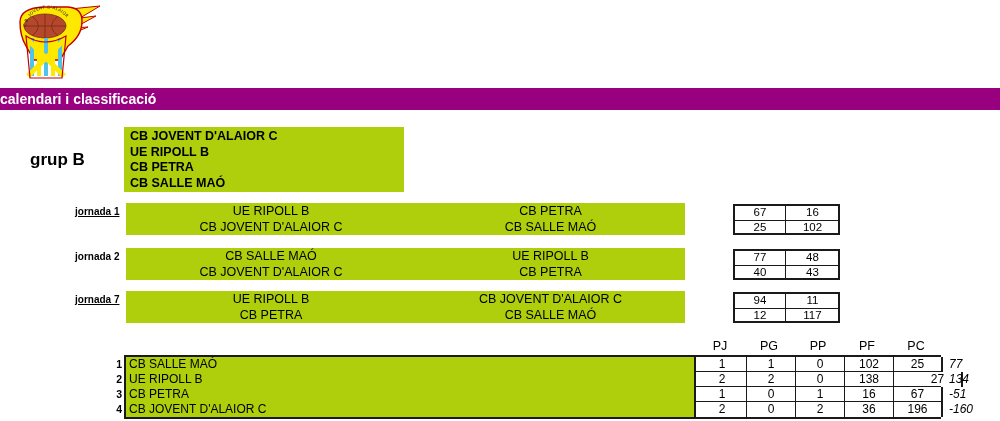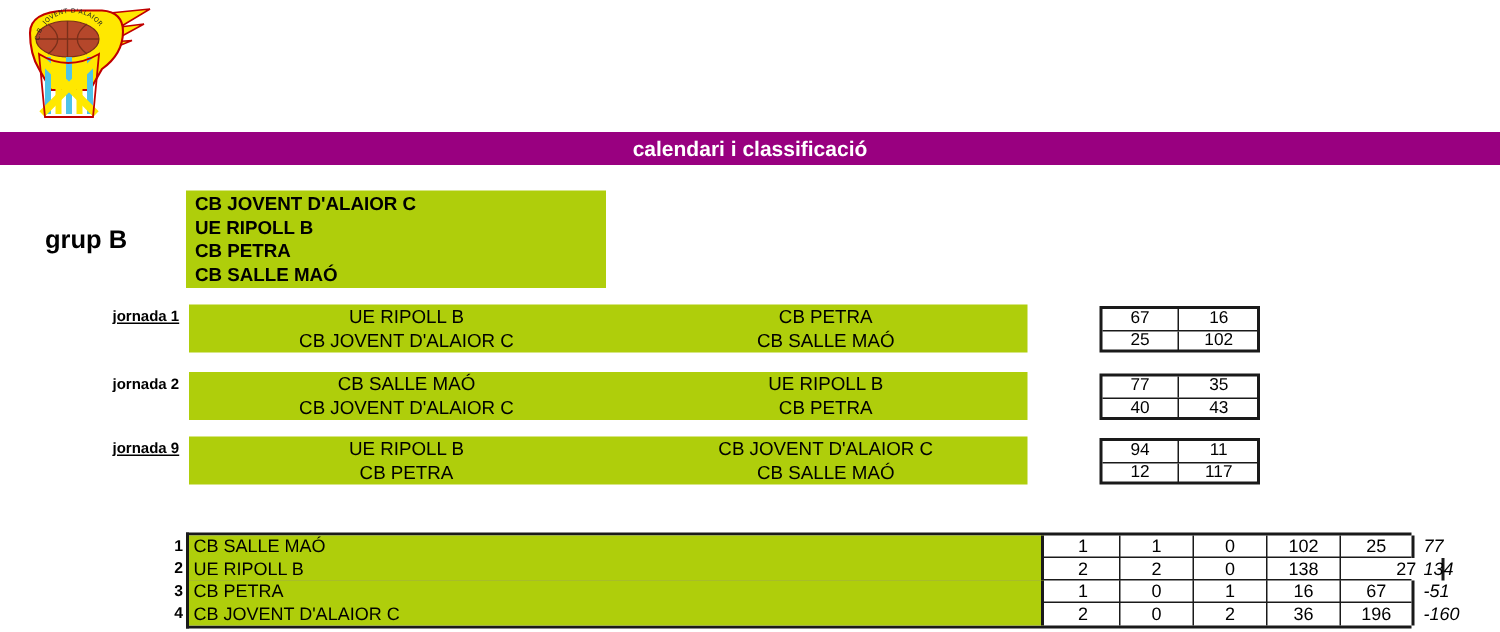--- a/index.html
+++ b/index.html
@@ -56,21 +56,20 @@
     position: absolute;
     left: 0; top: 88px;
     width: 1000px; height: 22px;
     background: #990080;
   }
   #banner-text {
     position: absolute;
     left: 0; top: 0;
     width: 1000px;
     line-height: 22px;
-    text-align: center;
     color: #ffffff;
     font-size: 14px;
     font-weight: bold;
   }
 
   
   #group-label {
     position: absolute;
     left: 30px; top: 150px;
     font-size: 17px;
@@ -323,31 +322,31 @@
         <span class="j-away">UE RIPOLL B</span>
       </div>
       <div class="j-row r2">
         <span class="j-home">CB JOVENT D'ALAIOR C</span>
         <span class="j-away">CB PETRA</span>
       </div>
     </div>
     <div class="score-box">
       <div class="srow r1">
         <span class="sc c1">77</span>
-        <span class="sc c2">35</span>
+        <span class="sc c2">48</span>
       </div>
       <div class="srow r2">
         <span class="sc c1">40</span>
         <span class="sc c2">43</span>
       </div>
     </div>
   </div>
 
   <div class="jornada" style="top:291px;">
-    <div class="j-label underline">jornada 9</div>
+    <div class="j-label underline">jornada 7</div>
     <div class="j-bar">
       <div class="j-row r1">
         <span class="j-home">UE RIPOLL B</span>
         <span class="j-away">CB JOVENT D'ALAIOR C</span>
       </div>
       <div class="j-row r2">
         <span class="j-home">CB PETRA</span>
         <span class="j-away">CB SALLE MAÓ</span>
       </div>
     </div>
@@ -356,20 +355,27 @@
         <span class="sc c1">94</span>
         <span class="sc c2">11</span>
       </div>
       <div class="srow r2">
         <span class="sc c1">12</span>
         <span class="sc c2">117</span>
       </div>
     </div>
   </div>
 
+  <div id="class-headers">
+    <span class="ch" style="left:696px; width:48px;">PJ</span>
+    <span class="ch" style="left:745px; width:48px;">PG</span>
+    <span class="ch" style="left:794px; width:48px;">PP</span>
+    <span class="ch" style="left:843px; width:48px;">PF</span>
+    <span class="ch" style="left:892px; width:48px;">PC</span>
+  </div>
 
   <div id="class-table">
 
     <div class="c-row">
       <span class="c-rank">1</span>
       <span class="c-name">CB SALLE MAÓ</span>
       <span class="c-cell" style="left:572px; width:49px;">1</span>
       <span class="c-cell" style="left:621px; width:49px;">1</span>
       <span class="c-cell" style="left:670px; width:49px;">0</span>
       <span class="c-cell" style="left:719px; width:49px;">102</span>

